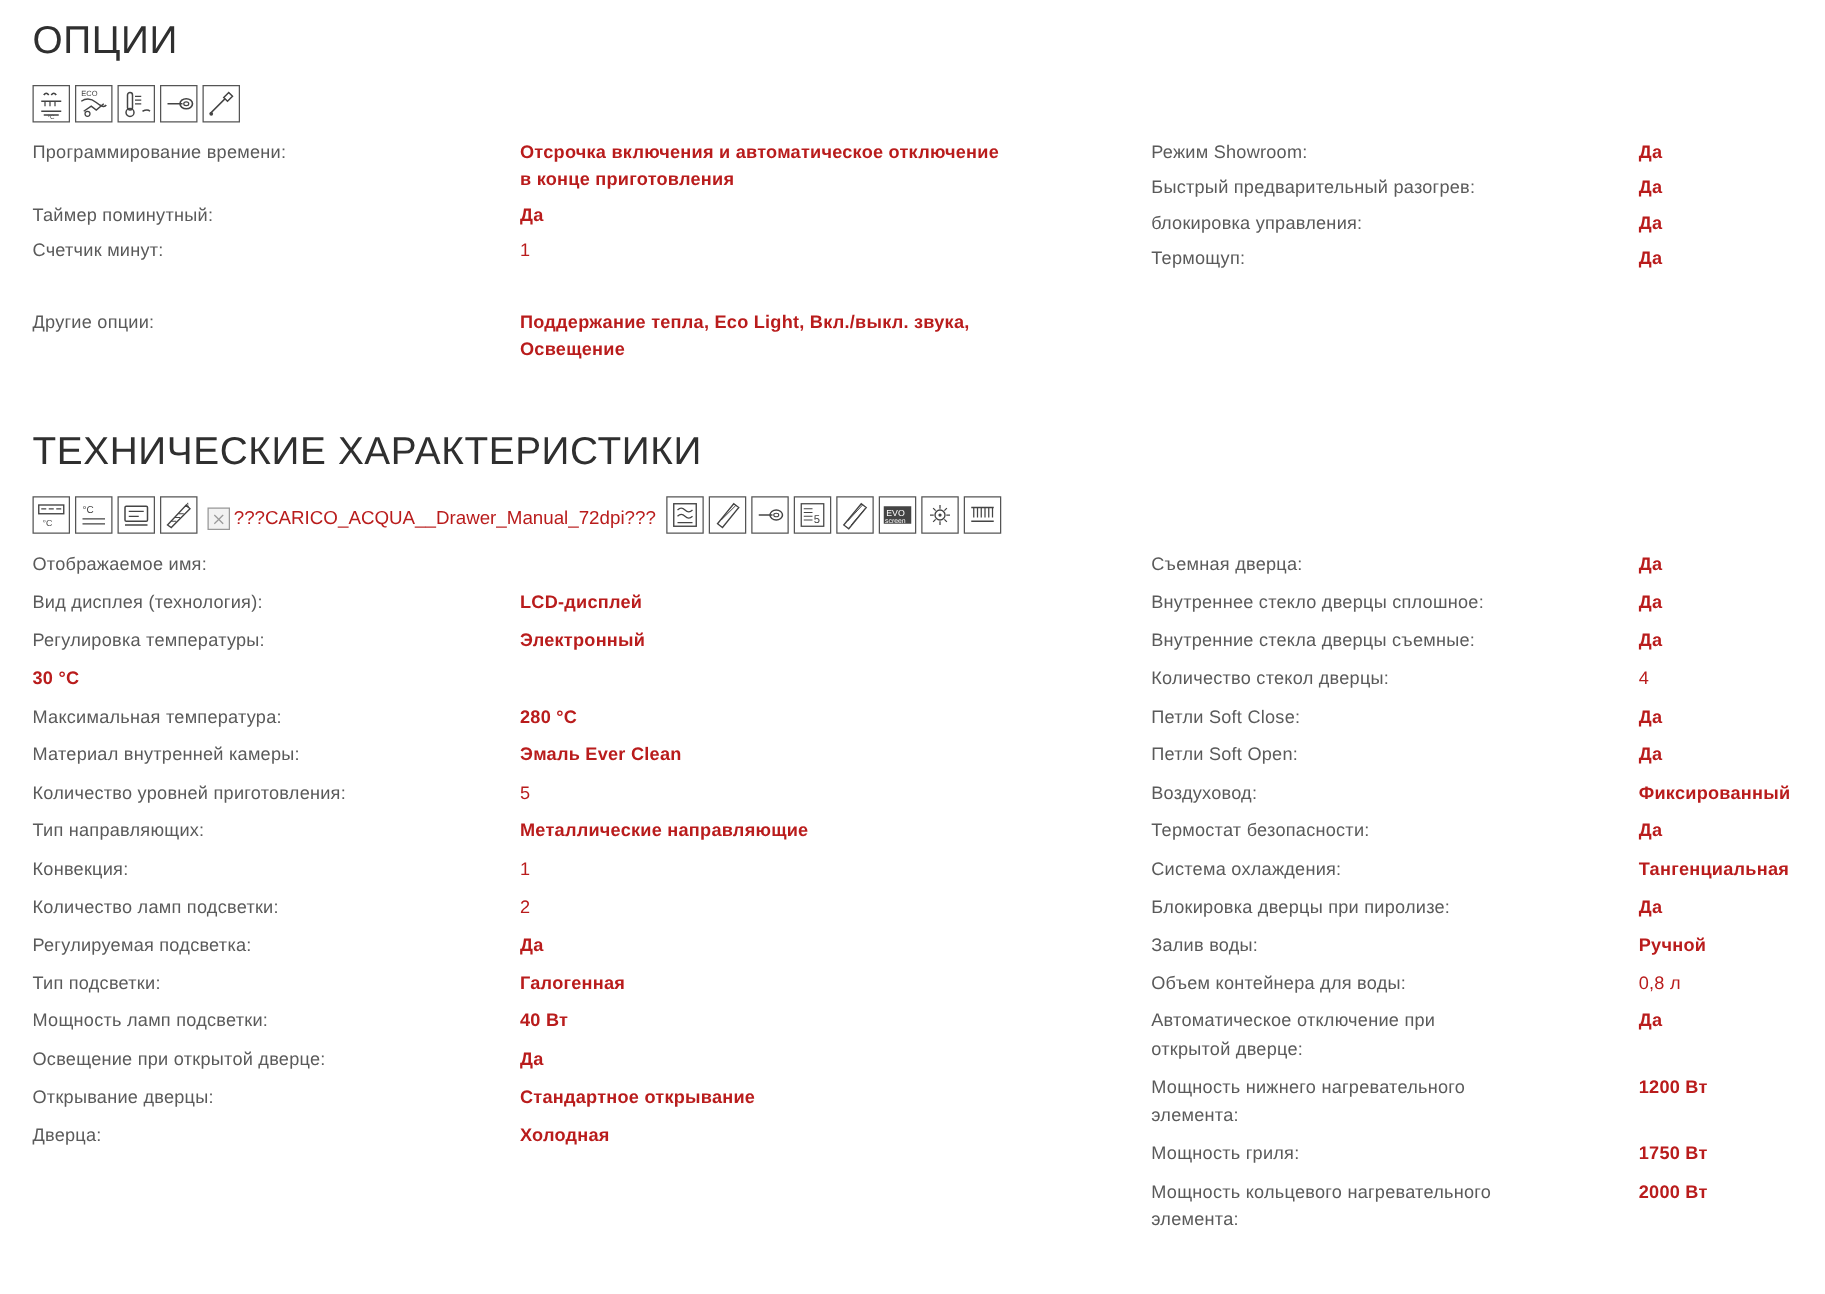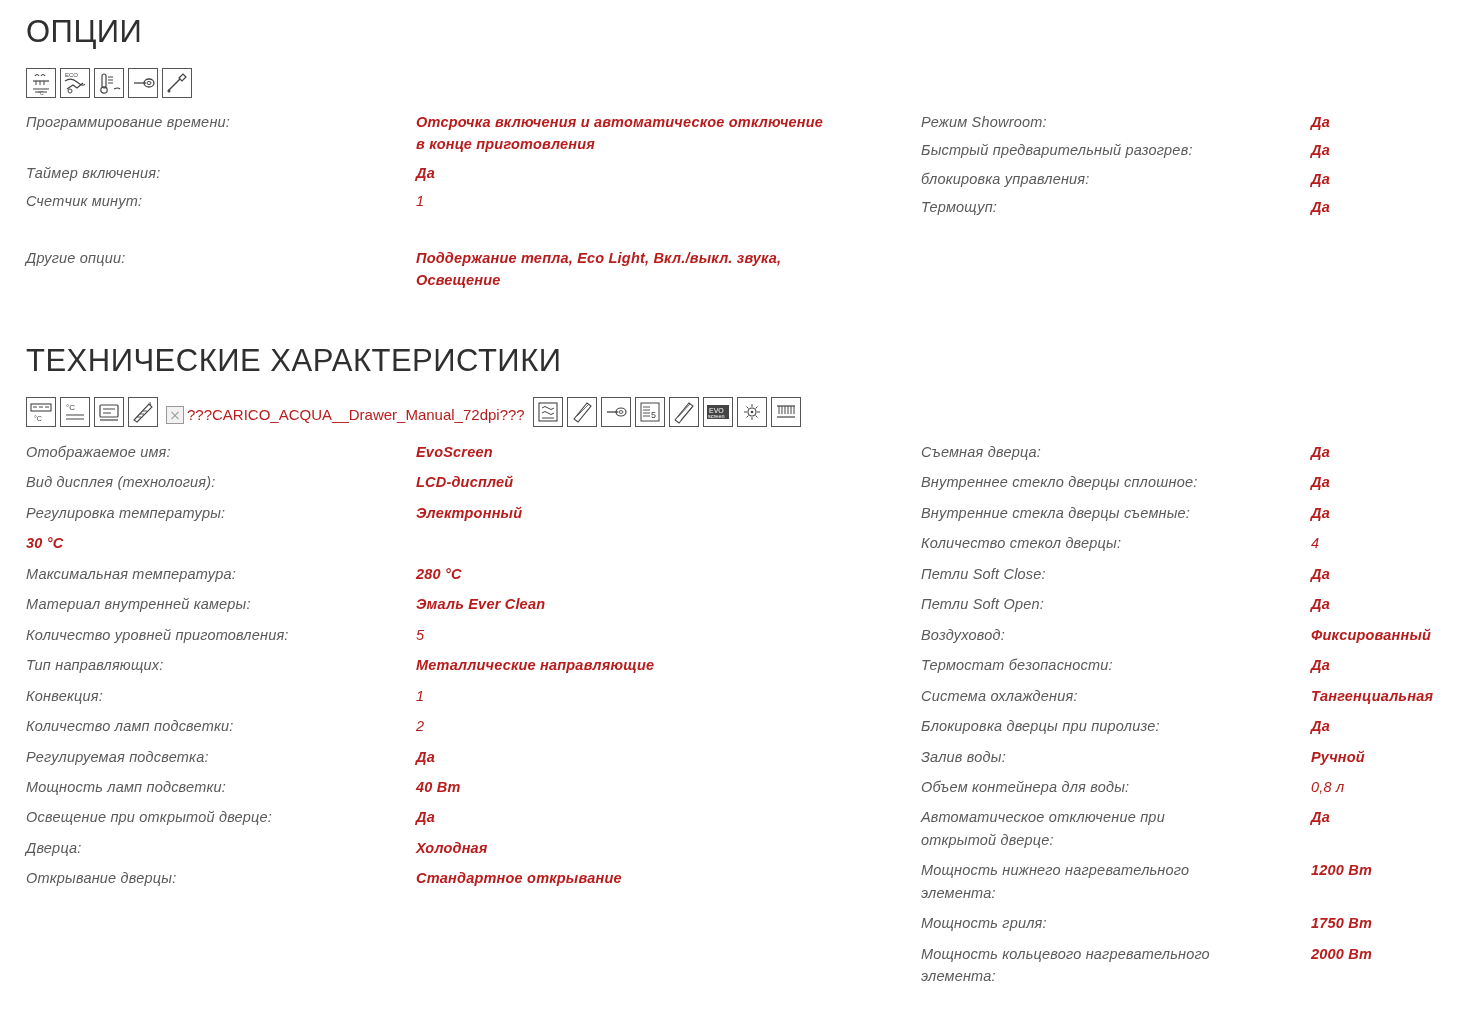--- a/index.html
+++ b/index.html
@@ -94,21 +94,20 @@
     display: flex;
     width: 1420px;
   }
   .col-left { width: 895px; flex: 0 0 895px; }
   .col-right { width: 525px; flex: 0 0 525px; }
   .spec-row {
     display: flex;
     align-items: flex-start;
     padding: 4px 0;
     min-height: 20px;
-    font-style: italic;
   }
   .spec-label {
     color: #5a5a5a;
     font-size: 14.5px;
     line-height: 1.55;
     letter-spacing: 0.2px;
   }
   .spec-value {
     font-size: 14.5px;
     line-height: 1.55;
@@ -176,21 +175,21 @@
     </div>
 
     <div class="spec-columns options-block">
       <div class="col-left">
         <div class="spec-row tall">
           <div class="spec-label">Программирование времени:</div>
           <div class="spec-value bold multi">Отсрочка включения и автоматическое отключение
 в конце приготовления</div>
         </div>
         <div class="spec-row">
-          <div class="spec-label">Таймер включения:</div>
+          <div class="spec-label">Таймер поминутный:</div>
           <div class="spec-value bold">Да</div>
         </div>
         <div class="spec-row">
           <div class="spec-label">Счетчик минут:</div>
           <div class="spec-value">1</div>
         </div>
         <div class="spacer-28"></div>
         <div class="spec-row tall">
           <div class="spec-label">Другие опции:</div>
           <div class="spec-value bold multi">Поддержание тепла, Eco Light, Вкл./выкл. звука,
@@ -309,21 +308,20 @@
           <path d="M7 8 v8 M10 8 v8 M13 8 v8 M16 8 v8 M19 8 v8 M22 8 v8" stroke="#444" stroke-width="1"></path>
           <path d="M5 19 h18" stroke="#444" stroke-width="1.2"></path>
         </svg>
       </div>
     </div>
 
     <div class="spec-columns">
       <div class="col-left">
         <div class="spec-row">
             <div class="spec-label">Отображаемое имя:</div>
-            <div class="spec-value bold">EvoScreen</div>
           </div>
         <div class="spec-row">
             <div class="spec-label">Вид дисплея (технология):</div>
             <div class="spec-value bold">LCD-дисплей</div>
           </div>
         <div class="spec-row">
             <div class="spec-label">Регулировка температуры:</div>
             <div class="spec-value bold">Электронный</div>
           </div>
         <div class="spec-row">
@@ -351,34 +349,38 @@
           </div>
         <div class="spec-row">
             <div class="spec-label">Количество ламп подсветки:</div>
             <div class="spec-value">2</div>
           </div>
         <div class="spec-row">
             <div class="spec-label">Регулируемая подсветка:</div>
             <div class="spec-value bold">Да</div>
           </div>
         <div class="spec-row">
+            <div class="spec-label">Тип подсветки:</div>
+            <div class="spec-value bold">Галогенная</div>
+          </div>
+        <div class="spec-row">
             <div class="spec-label">Мощность ламп подсветки:</div>
             <div class="spec-value bold">40 Вт</div>
           </div>
         <div class="spec-row">
             <div class="spec-label">Освещение при открытой дверце:</div>
             <div class="spec-value bold">Да</div>
           </div>
         <div class="spec-row">
+            <div class="spec-label">Открывание дверцы:</div>
+            <div class="spec-value bold">Стандартное открывание</div>
+          </div>
+        <div class="spec-row">
             <div class="spec-label">Дверца:</div>
             <div class="spec-value bold">Холодная</div>
-          </div>
-        <div class="spec-row">
-            <div class="spec-label">Открывание дверцы:</div>
-            <div class="spec-value bold">Стандартное открывание</div>
           </div>
       </div>
 
       <div class="col-right">
         <div class="spec-row">
             <div class="spec-label">Съемная дверца:</div>
             <div class="spec-value bold">Да</div>
           </div>
         <div class="spec-row">
             <div class="spec-label">Внутреннее стекло дверцы сплошное:</div>

